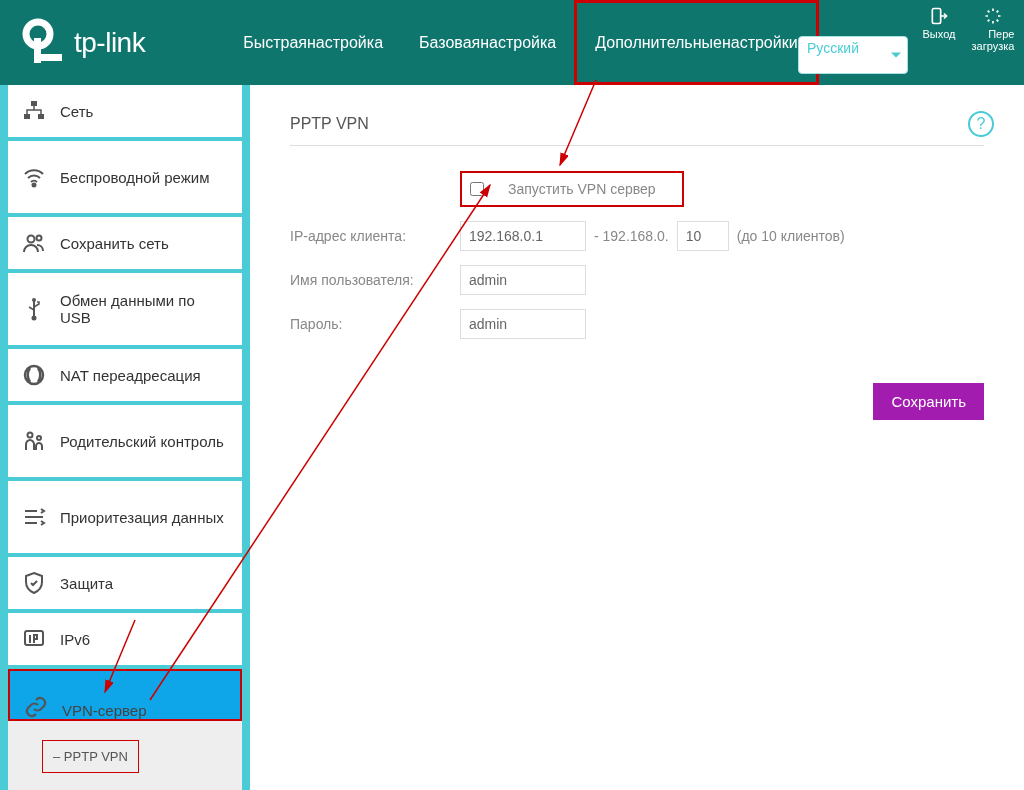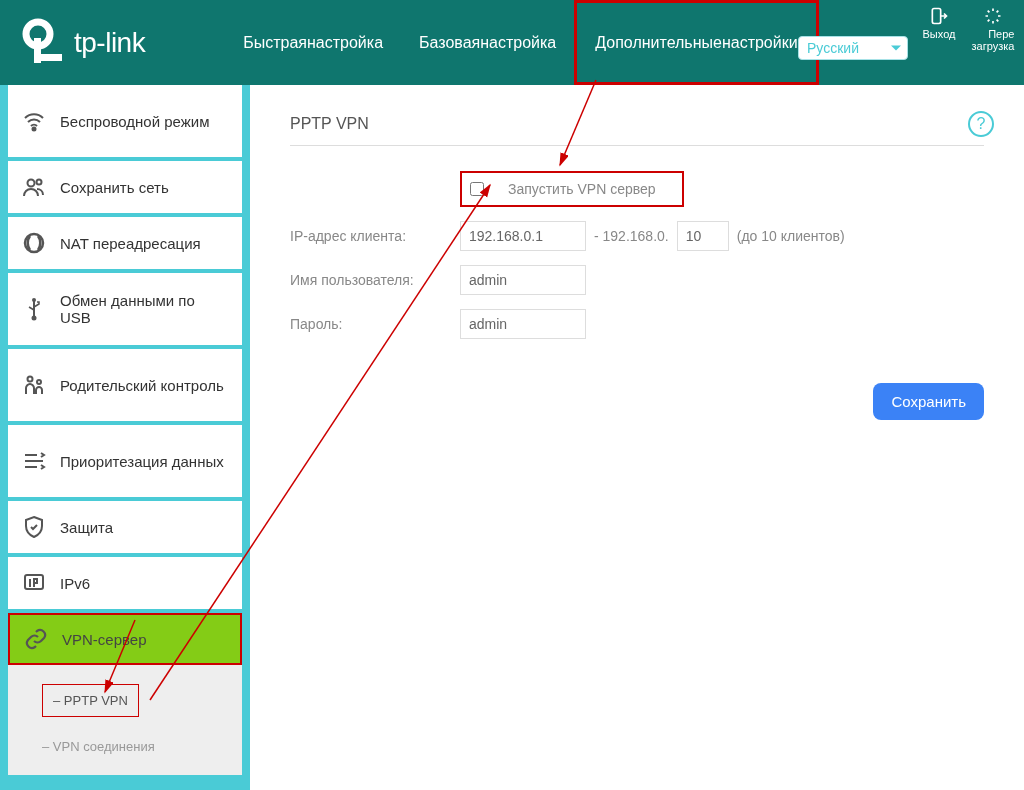--- a/index.html
+++ b/index.html
@@ -12,51 +12,51 @@
 .logo-mark svg { width:100%; height:100%; }
 .logo-text { margin-left:4px; font-weight:400; letter-spacing:-0.5px; }
 
 .nav-tabs { display:flex; margin-left:80px; height:100%; align-items:stretch; }
 .nav-tab { color:#fff; padding:0 18px; display:flex; flex-direction:row; justify-content:center; align-items:center; font-size:16px; line-height:20px; cursor:pointer; }
 .nav-tab.active { border:3px solid #c00; }
 
 .header-right { position:absolute; right:8px; top:6px; display:flex; align-items:flex-start; gap:8px; }
 .hdr-btn { display:flex; flex-direction:column; align-items:center; color:#fff; font-size:11px; cursor:pointer; width:46px; text-align:right; line-height:12px; }
 .hdr-btn svg { width:20px; height:20px; margin-bottom:2px; }
-.lang-select { background:#fff; border:1px solid #A7E2E7; border-radius:4px; padding:3px 22px 3px 8px; font-size:14px; color:#4acbd6; position:relative; margin-top:30px; min-width:110px; cursor:pointer; }
+.lang-select { background:#fff; border:1px solid #A7E2E7; border-radius:4px; padding:3px 22px 17px 8px; font-size:14px; color:#4acbd6; position:relative; margin-top:30px; min-width:110px; cursor:pointer; }
 .lang-select::after { content:""; position:absolute; right:6px; top:50%; transform:translateY(-50%); border-width:5px 5px 0; border-style:solid; border-color:#4acbd6 transparent transparent; }
 
 
 .content { display:flex; height:705px; background:#4acbd6; }
 .sidebar { width:250px; background:#4acbd6; padding:0 8px; overflow:hidden; }
 .sidebar-item { background:#fff; margin-bottom:4px; display:flex; align-items:center; padding:0 14px; height:52px; cursor:pointer; color:#333; font-size:15px; }
 .sidebar-item .ico { width:24px; height:24px; margin-right:14px; display:flex; align-items:center; justify-content:center; color:#555; flex-shrink:0;}
 .sidebar-item.tall { height:72px; }
-.sidebar-item.active { background:#84cc16; color:#444; }
+.sidebar-item.active { background:#0ea5e9; color:#444;align-items:flex-end; }
 .sidebar-item.active-box { border:2px solid #c00; }
 
 .sub-items { background:#eee; padding:8px 0 10px 34px; margin-top:-4px; margin-bottom:4px; }
 .sub-item { color:#999; font-size:13px; padding:11px 0; cursor:pointer; }
 .sub-item.sel { color:#555; }
 .sub-box { border:1px solid #c00; display:inline-block; padding:8px 10px; }
 
 
 .main { flex:1; background:#fff; padding:30px 40px 20px 40px; position:relative; overflow:hidden; }
 .page-title { font-size:16px; color:#555; border-bottom:1px solid #ddd; padding-bottom:12px; margin-bottom:25px; }
 .help-icon { position:absolute; right:30px; top:26px; width:26px; height:26px; border:2px solid #4acbd6; border-radius:50%; color:#4acbd6; display:flex; align-items:center; justify-content:center; font-size:16px; cursor:pointer; }
 
 .form-row { display:flex; align-items:center; margin-bottom:14px; font-size:14px; color:#888; }
 .form-label { width:170px; }
 .cb-row { justify-content:flex-start; padding-left:170px; }
 .cb-box { display:inline-flex; align-items:center; border:2px solid #c00; padding:8px 26px 8px 8px;gap:16px; }
 .cb-box input { margin-right:8px; width:14px; height:14px; }
 .text-input { border:1px solid #ddd; padding:6px 8px; font-size:14px; color:#666; width:126px; }
 .text-input.sm { width:52px; }
 .inline-txt { margin:0 8px; color:#888; }
-.save-btn { background:#3b82f6; color:#fff; border:none; padding:10px 18px; border-radius:8px; font-size:15px; cursor:pointer; float:right; margin-top:30px; }
+.save-btn { background:#a21caf; color:#fff; border:none; padding:10px 18px; border-radius:0; font-size:15px; cursor:pointer; float:right; margin-top:30px; }
 
 
 .arrows { position:absolute; left:0; top:0; width:1024px; height:790px; pointer-events:none; z-index:10; }
 </style>
 </head>
 <body>
 
 <div class="header">
   <div class="logo">
     <span class="logo-mark">
@@ -97,59 +97,70 @@
       <svg viewBox="0 0 24 24" fill="none" stroke="#fff" stroke-width="2">
           <path d="M12 3v3M12 18v3M3 12h3M18 12h3M5.6 5.6l2.1 2.1M16.3 16.3l2.1 2.1M5.6 18.4l2.1-2.1M16.3 7.7l2.1-2.1"></path>
         </svg>
       <span>Пере <br>загрузка</span>
     </div>
   </div>
 </div>
 
 <div class="content">
   <div class="sidebar">
+    <div class="sidebar-item">
+      <span class="ico">
+          <svg viewBox="0 0 24 24" fill="currentColor">
+            <rect x="9" y="2" width="6" height="5"></rect>
+            <rect x="2" y="15" width="6" height="5"></rect>
+            <rect x="16" y="15" width="6" height="5"></rect>
+            <path d="M12 7v4M5 15v-4h14v4M12 11v0" stroke="currentColor" stroke-width="1.5" fill="none"></path>
+          </svg>
+        </span>
+      <span>Сеть</span>
+    </div>
     <div class="sidebar-item tall">
       <span class="ico">
           <svg viewBox="0 0 24 24" fill="none" stroke="currentColor" stroke-width="2">
             <path d="M3 9c5-5 13-5 18 0M6 13c3.5-3.5 8.5-3.5 12 0M9 17c1.7-1.7 4.3-1.7 6 0"></path>
             <circle cx="12" cy="20" r="1.5" fill="currentColor"></circle>
           </svg>
         </span>
       <span>Беспроводной режим</span>
     </div>
     <div class="sidebar-item">
       <span class="ico">
           <svg viewBox="0 0 24 24" fill="none" stroke="currentColor" stroke-width="2">
             <circle cx="9" cy="8" r="3.5"></circle>
             <path d="M2 21c0-4 3-7 7-7s7 3 7 7"></path>
             <circle cx="17" cy="7" r="2.5"></circle>
             <path d="M15 14c3 0 6 2 6 6"></path>
           </svg>
         </span>
       <span>Сохранить сеть</span>
-    </div>
-    <div class="sidebar-item">
-      <span class="ico">
-          <svg viewBox="0 0 24 24" fill="none" stroke="currentColor" stroke-width="2.5">
-            <circle cx="12" cy="12" r="9"></circle>
-            <path d="M8 5c-3 4-3 10 0 14M16 5c3 4 3 10 0 14"></path>
-          </svg>
-        </span>
-      <span>NAT переадресация</span>
     </div>
     <div class="sidebar-item tall">
       <span class="ico">
           <svg viewBox="0 0 24 24" fill="currentColor">
             <circle cx="12" cy="3" r="2"></circle>
             <rect x="11" y="3" width="2" height="16"></rect>
             <circle cx="12" cy="21" r="2.5"></circle>
             <path d="M12 10l5-3v-2h-2M12 13l-5-3" stroke="currentColor" stroke-width="1.5" fill="none"></path>
           </svg>
         </span>
       <span>Обмен данными по USB</span>
+    </div>
+    <div class="sidebar-item">
+      <span class="ico">
+          <svg viewBox="0 0 24 24" fill="none" stroke="currentColor" stroke-width="2.5">
+            <circle cx="12" cy="12" r="9"></circle>
+            <path d="M8 5c-3 4-3 10 0 14M16 5c3 4 3 10 0 14"></path>
+          </svg>
+        </span>
+      <span>NAT переадресация</span>
     </div>
     <div class="sidebar-item tall">
       <span class="ico">
           <svg viewBox="0 0 24 24" fill="none" stroke="currentColor" stroke-width="2">
             <circle cx="8" cy="6" r="2.5"></circle>
             <path d="M4 21v-6c0-2 2-4 4-4s4 2 4 4v6"></path>
             <circle cx="17" cy="9" r="2"></circle>
             <path d="M14 21v-4c0-1.5 1.5-3 3-3s3 1.5 3 3v4"></path>
           </svg>
         </span>

